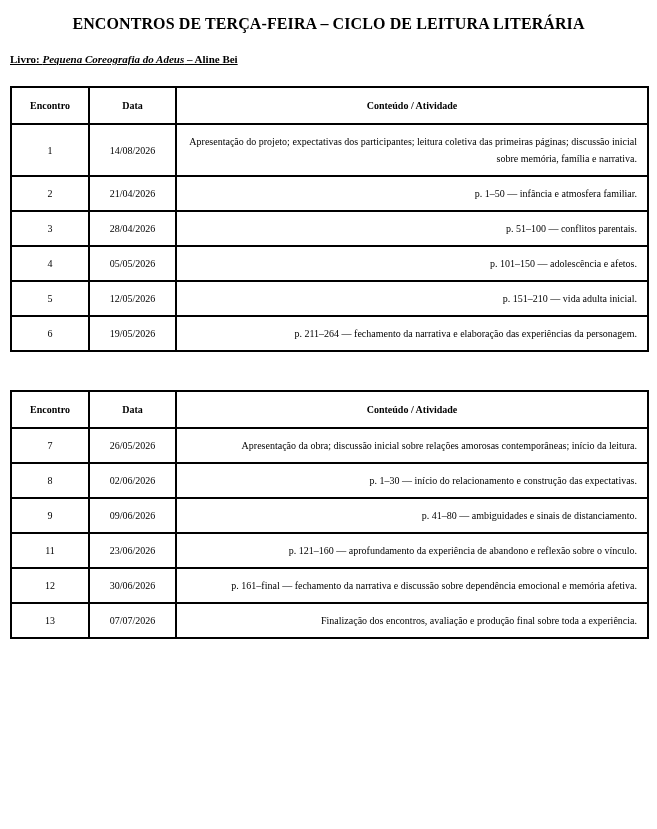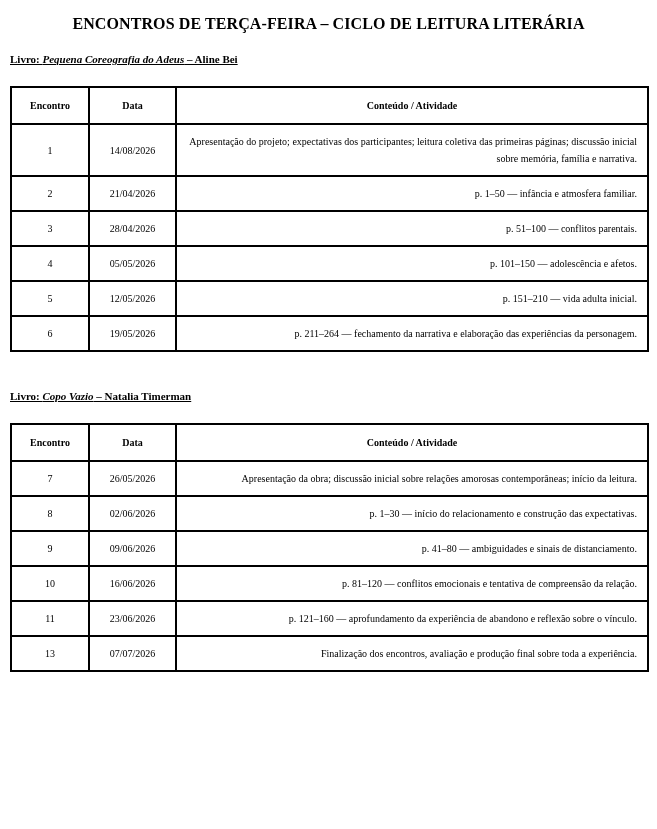--- a/index.html
+++ b/index.html
@@ -117,23 +117,20 @@
         <td class="cell-content">p. 151–210 — vida adulta inicial.</td>
       </tr>
       <tr>
         <td class="cell-num">6</td>
         <td class="cell-date">19/05/2026</td>
         <td class="cell-content">p. 211–264 — fechamento da narrativa e elaboração das experiências da personagem.</td>
       </tr>
     </tbody>
   </table>
 
-  <div class="book-heading">
-    <span>Livro: </span><span class="book-title">Copo Vazio</span><span> – Natalia Timerman</span>
-  </div>
 
   <table class="schedule">
     <colgroup>
       <col class="col-encontro">
         <col class="col-data">
         <col class="col-conteudo">
     </colgroup>
     <thead>
       <tr>
         <th>Encontro</th>
@@ -151,28 +148,28 @@
         <td class="cell-num">8</td>
         <td class="cell-date">02/06/2026</td>
         <td class="cell-content">p. 1–30 — início do relacionamento e construção das expectativas.</td>
       </tr>
       <tr>
         <td class="cell-num">9</td>
         <td class="cell-date">09/06/2026</td>
         <td class="cell-content">p. 41–80 — ambiguidades e sinais de distanciamento.</td>
       </tr>
       <tr>
-        <td class="cell-num">10</td>
-        <td class="cell-date">16/06/2026</td>
-        <td class="cell-content">p. 81–120 — conflitos emocionais e tentativa de compreensão da relação.</td>
-      </tr>
-      <tr>
         <td class="cell-num">11</td>
         <td class="cell-date">23/06/2026</td>
         <td class="cell-content">p. 121–160 — aprofundamento da experiência de abandono e reflexão sobre o vínculo.</td>
+      </tr>
+      <tr>
+        <td class="cell-num">12</td>
+        <td class="cell-date">30/06/2026</td>
+        <td class="cell-content">p. 161–final — fechamento da narrativa e discussão sobre dependência emocional e memória afetiva.</td>
       </tr>
       <tr>
         <td class="cell-num">13</td>
         <td class="cell-date">07/07/2026</td>
         <td class="cell-content">Finalização dos encontros, avaliação e produção final sobre toda a experiência.</td>
       </tr>
     </tbody>
   </table>
 
 </div>

